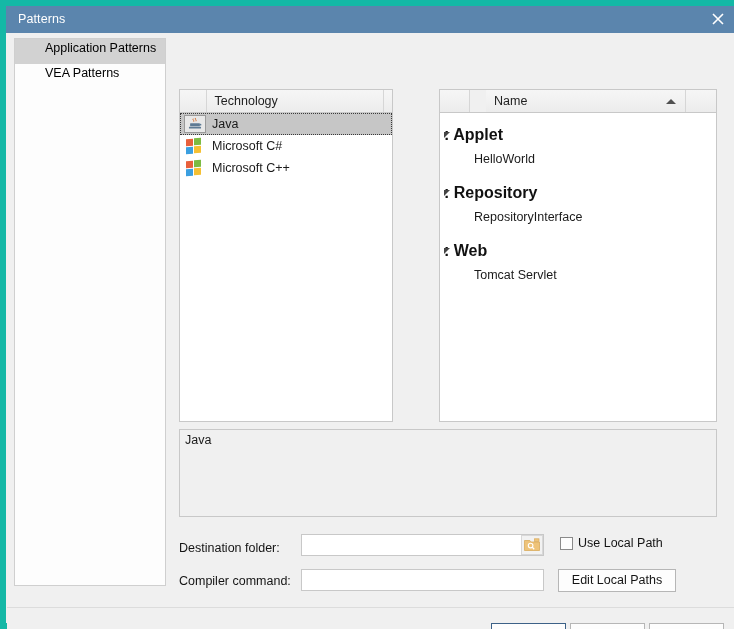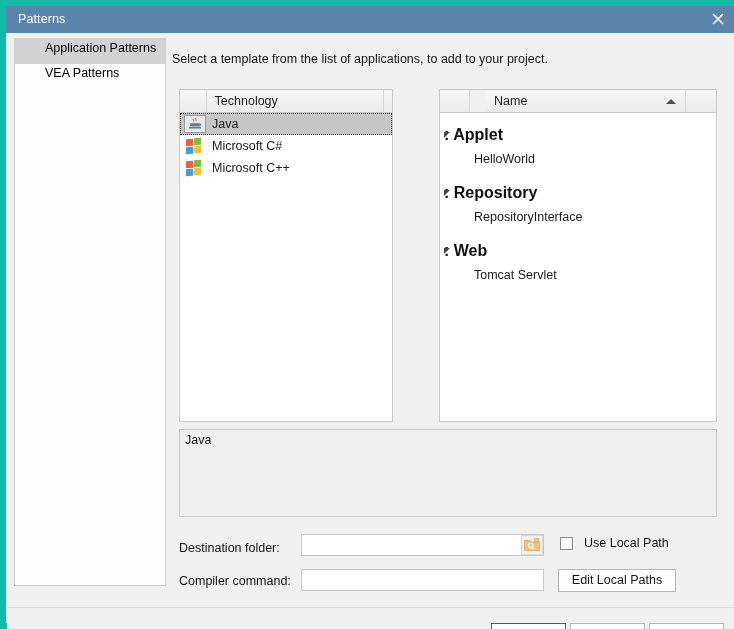--- a/index.html
+++ b/index.html
@@ -272,21 +272,21 @@
     cursor: default;
   }
   .chk-box {
     width: 13px; height: 13px;
     border: 1px solid #8a8a8a;
     background: #fdfdfd;
     box-sizing: border-box;
     margin-right: 5px;
     cursor: pointer;
   }
-  .chk-label { font-size: 12.5px; color: #141414; white-space: nowrap; margin-left: 6px; }
+  .chk-label { font-size: 12.5px; color: #141414; white-space: nowrap; }
 
   .btn {
     position: absolute;
     background: #fdfdfd;
     border: 1px solid #b6b6b6;
     box-sizing: border-box;
     font-family: "Liberation Sans", sans-serif;
     font-size: 12.5px;
     color: #141414;
     cursor: pointer;
@@ -324,21 +324,20 @@
 
     <div class="leftnav">
       <div class="nav-item selected">
         <span>Application Patterns</span>
       </div>
       <div class="nav-item">
         <span>VEA Patterns</span>
       </div>
     </div>
 
-    <div class="instruction">Select a template from the list of applications, to add to your project.</div>
 
     <div class="listpanel panel-tech">
       <div class="hdr">
         <div class="hdr-cell hdr-gutter"></div>
         <div class="hdr-cell hdr-main-tech">Technology</div>
         <div class="hdr-cell hdr-tail"></div>
       </div>
       <div class="listbody">
 
         <div class="trow selected">

